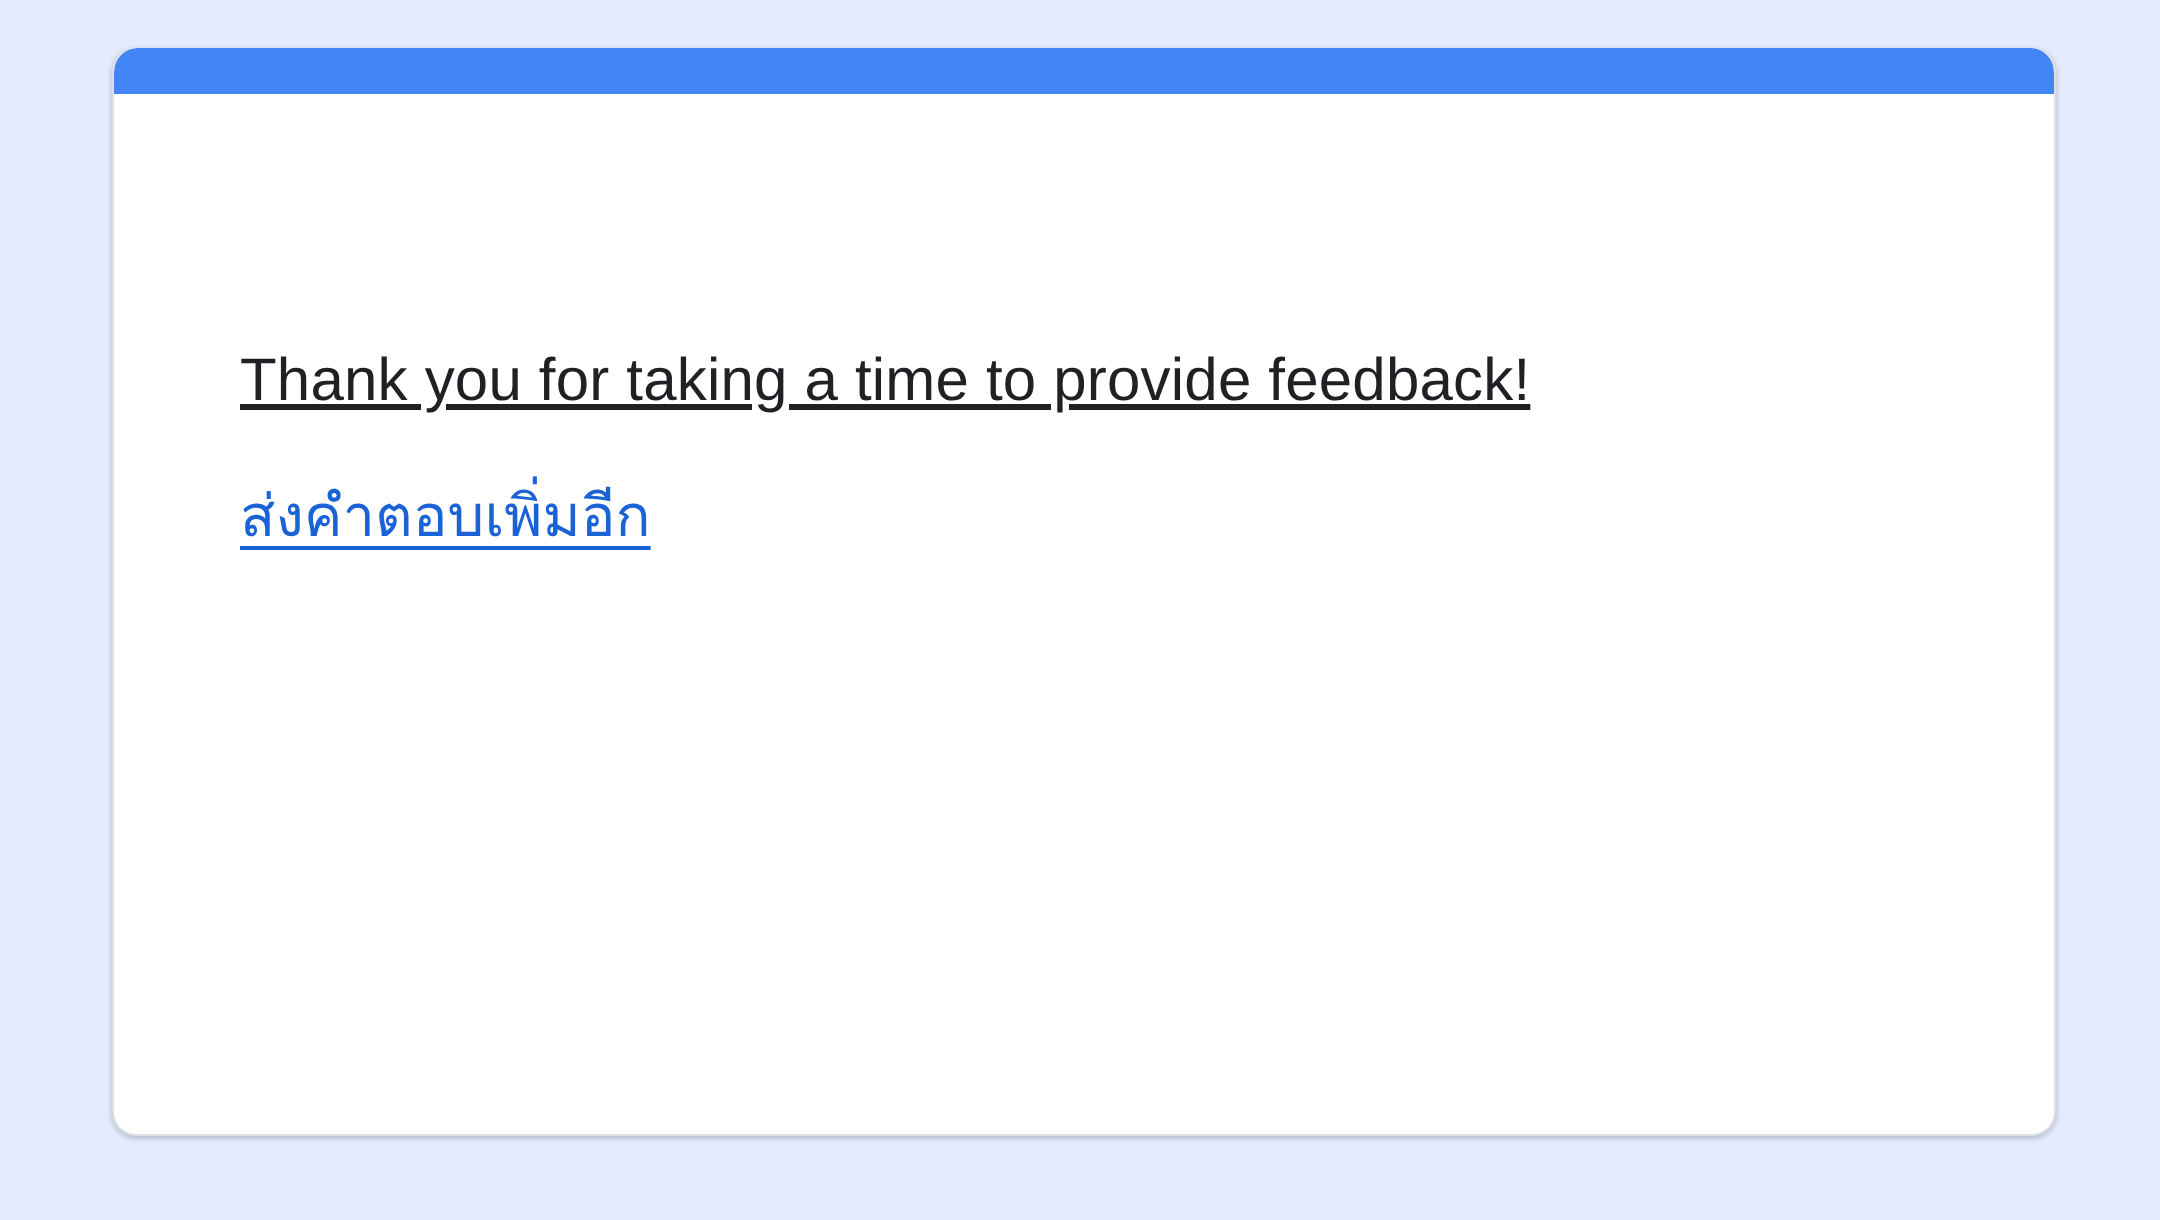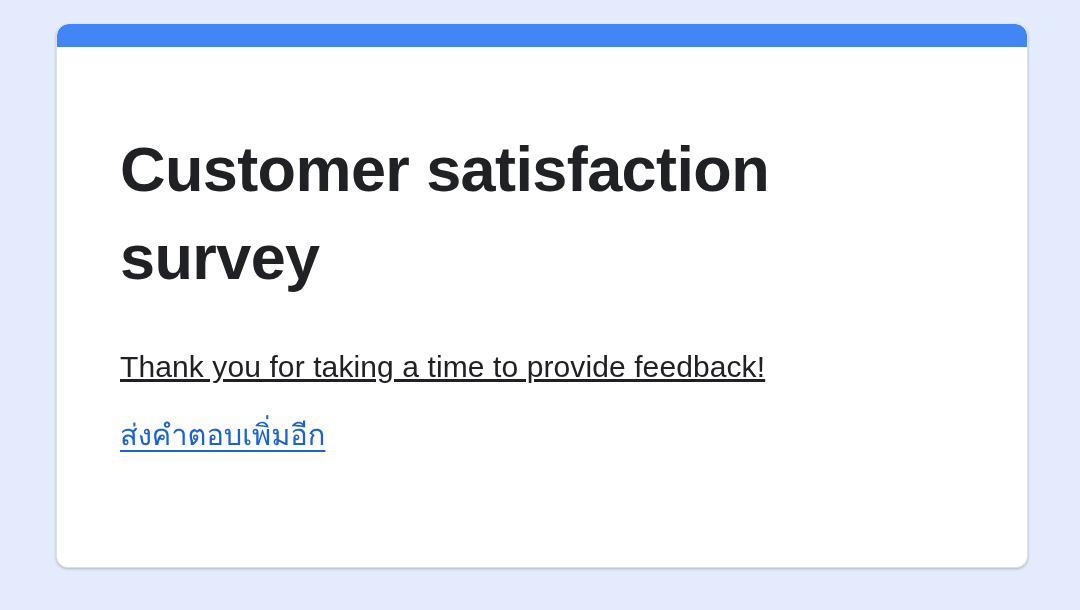--- a/index.html
+++ b/index.html
@@ -103,21 +103,20 @@
 <body>
 
 <div id="page">
 
   <div id="form-card">
 
     <div id="card-accent-bar"></div>
 
     <div id="card-body">
 
-      <h1 id="form-title">Customer satisfaction survey</h1>
 
       <p id="confirmation-message">Thank you for taking a time to provide feedback!</p>
 
       <a id="submit-another-link" href="#">ส่งคำตอบเพิ่มอีก</a>
 
     </div>
   </div>
 </div>
 
 </body></html>

